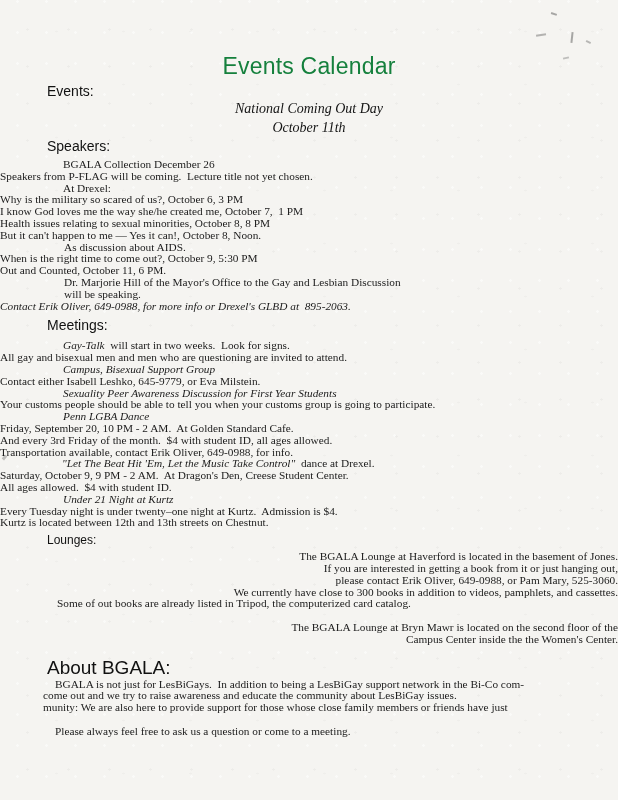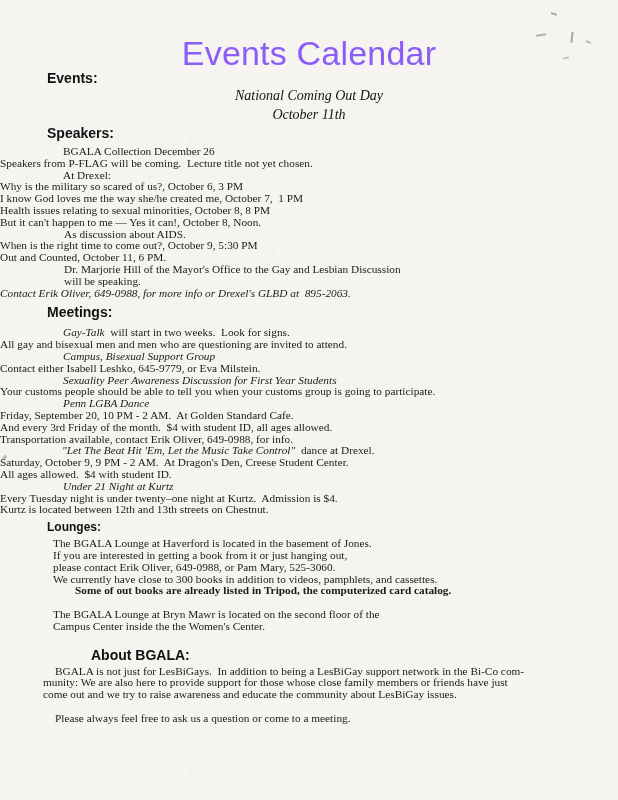--- a/index.html
+++ b/index.html
@@ -12,67 +12,67 @@
       radial-gradient(rgba(255,255,255,0.5) 1px, transparent 1.5px);
     background-size: 41px 37px, 67px 53px, 29px 31px;
     background-position: 7px 11px, 23px 5px, 3px 17px;
     overflow: hidden;
     color: #1b1b1b;
     font-family: "Liberation Serif", serif;
   }
   .sheet { position: relative; width: 618px; height: 800px; overflow: hidden; }
 
   .doc-title {
-    padding-top: 39px;
+    padding-top: 52px;
     text-align: center;
     font-family: "Liberation Sans", sans-serif;
-    font-size: 34px;
+    font-size: 23px;
     font-weight: 400;
     letter-spacing: 0.2px;
     line-height: 28px;
-    color: #8b5cf6;
+    color: #15803d;
   }
 
   .sec-head {
     font-family: "Liberation Sans", sans-serif;
-    font-weight: 700;
+    font-weight: 400;
     font-size: 14px;
     line-height: 16px;
     padding-left: 47px;
     color: #111;
     white-space: pre;
   }
   .h-events   { margin-top: 3px; }
   .h-speakers { margin-top: 1px; margin-bottom: 5px; }
   .h-meetings { margin-top: 5px; margin-bottom: 7px; }
   .h-social   { margin-top: 3px; margin-bottom: 2px; font-size: 14.5px; }
   .h-lounges  { margin-top: 3px; margin-bottom: 3px; font-size: 12px; }
-  .h-about    { margin-top: 14px; margin-bottom: 3px; font-size: 14px; margin-left: 44px; }
+  .h-about    { margin-top: 14px; margin-bottom: 3px; font-size: 19px; }
 
   .banner {
     text-align: center;
     font-style: italic;
     font-size: 14px;
     line-height: 18.5px;
     margin-top: 1px;
     color: #141414;
   }
 
   .line {
     font-size: 11.3px;
     line-height: 11.8px;
     white-space: pre;
     color: #1b1b1b;
   }
   .in1 { padding-left: 63px; }   
   .in2 { }   
   .in3 { padding-left: 64px; }   
   .inq { padding-left: 62px; }   
-  .lo1 { padding-left: 53px; }   
-  .lo2 { padding-left: 75px; font-weight: bold; }   
+  .lo1 { padding-left: 71px; text-align: right; }   
+  .lo2 { padding-left: 57px; }   
   .ab0 { padding-left: 55px; }   
   .ab1 { padding-left: 43px; }   
   .it  { font-style: italic; }
   .gap-line { height: 12px; }
 
   
   .mark { position: absolute; background: transparent; pointer-events: none; }
   .m1 { top: 13px; left: 551px; width: 6px; height: 1.5px; background: rgba(70,70,70,0.45); transform: rotate(18deg); }
   .m2 { top: 34px; left: 536px; width: 10px; height: 1.5px; background: rgba(80,80,80,0.40); transform: rotate(-8deg); }
   .m3 { top: 32px; left: 571px; width: 2px;  height: 11px;  background: rgba(70,70,70,0.45); transform: rotate(6deg); }
@@ -149,19 +149,19 @@
     <div class="line lo1">We currently have close to 300 books in addition to videos, pamphlets, and cassettes.</div>
     <div class="line lo2">Some of out books are already listed in Tripod, the computerized card catalog.</div>
     <div class="gap-line"></div>
     <div class="line lo1">The BGALA Lounge at Bryn Mawr is located on the second floor of the</div>
     <div class="line lo1">Campus Center inside the the Women's Center.</div>
   </div>
 
   <div class="sec-head h-about">About BGALA:</div>
   <div>
     <div class="line ab0">BGALA is not just for LesBiGays.  In addition to being a LesBiGay support network in the Bi-Co com-</div>
+    <div class="line ab1">come out and we try to raise awareness and educate the community about LesBiGay issues.</div>
     <div class="line ab1">munity: We are also here to provide support for those whose close family members or friends have just</div>
-    <div class="line ab1">come out and we try to raise awareness and educate the community about LesBiGay issues.</div>
     <div class="gap-line"></div>
     <div class="line ab0">Please always feel free to ask us a question or come to a meeting.</div>
   </div>
 
 </div>
 
 </body></html>

